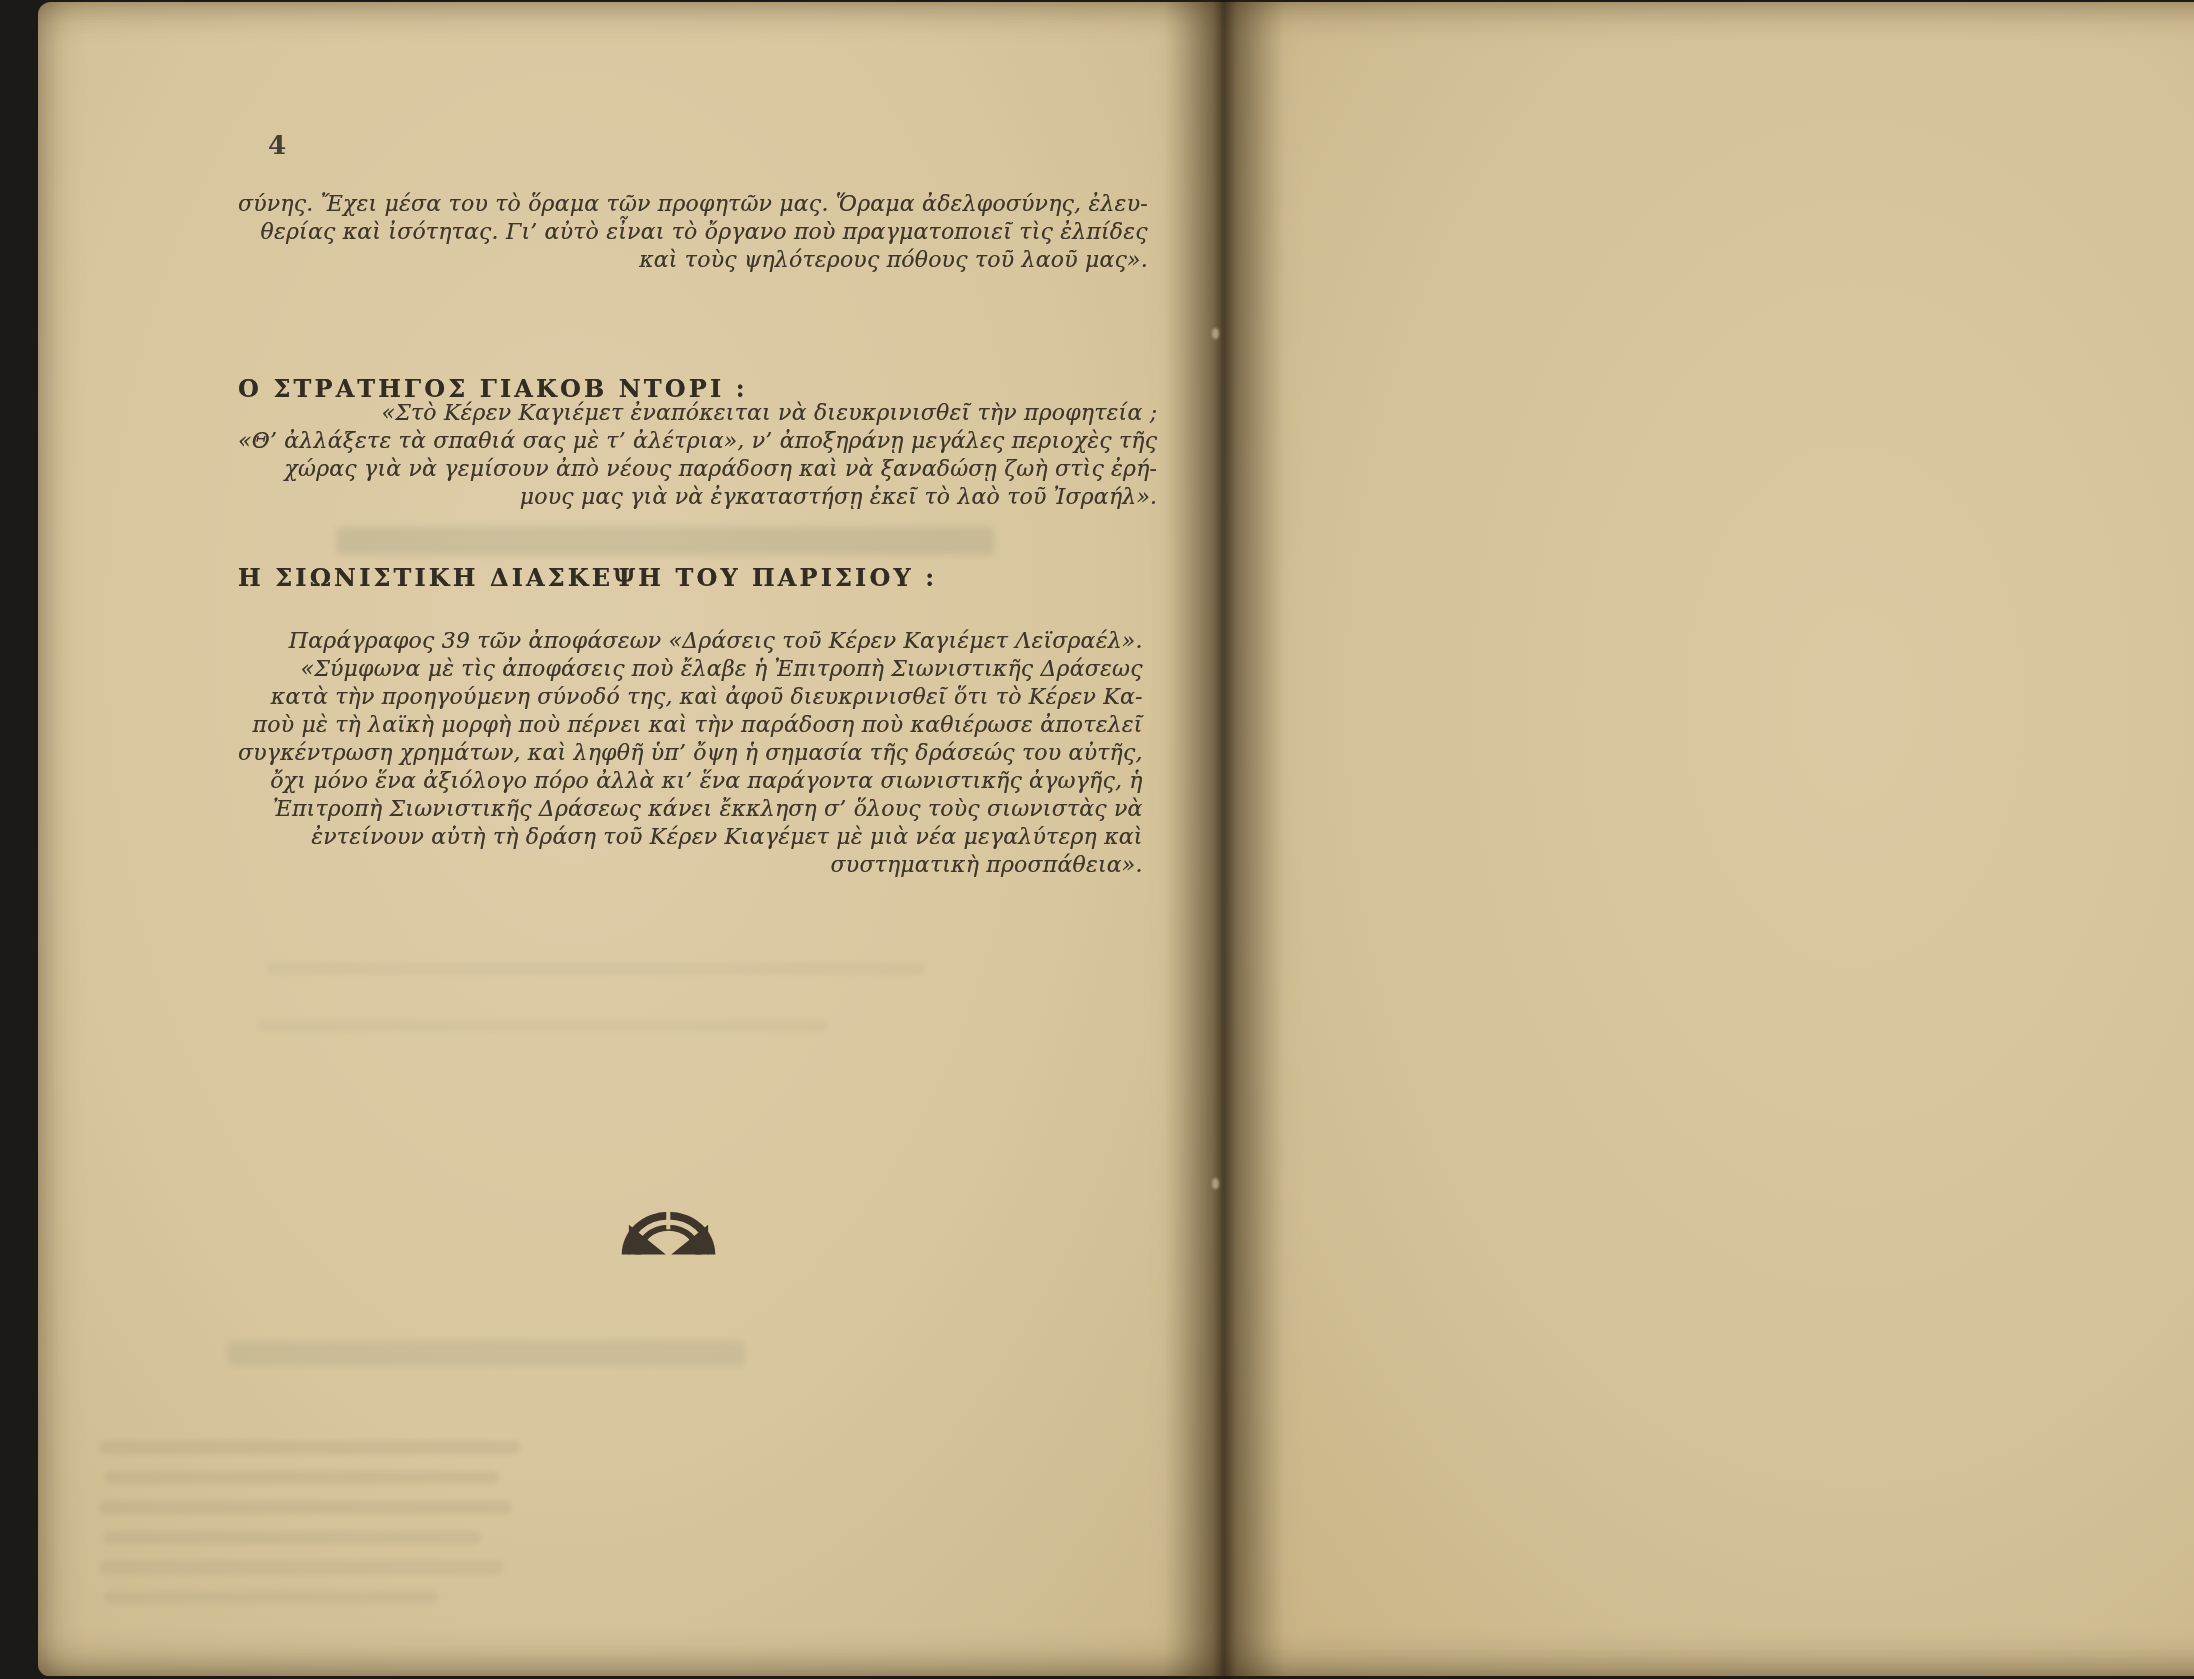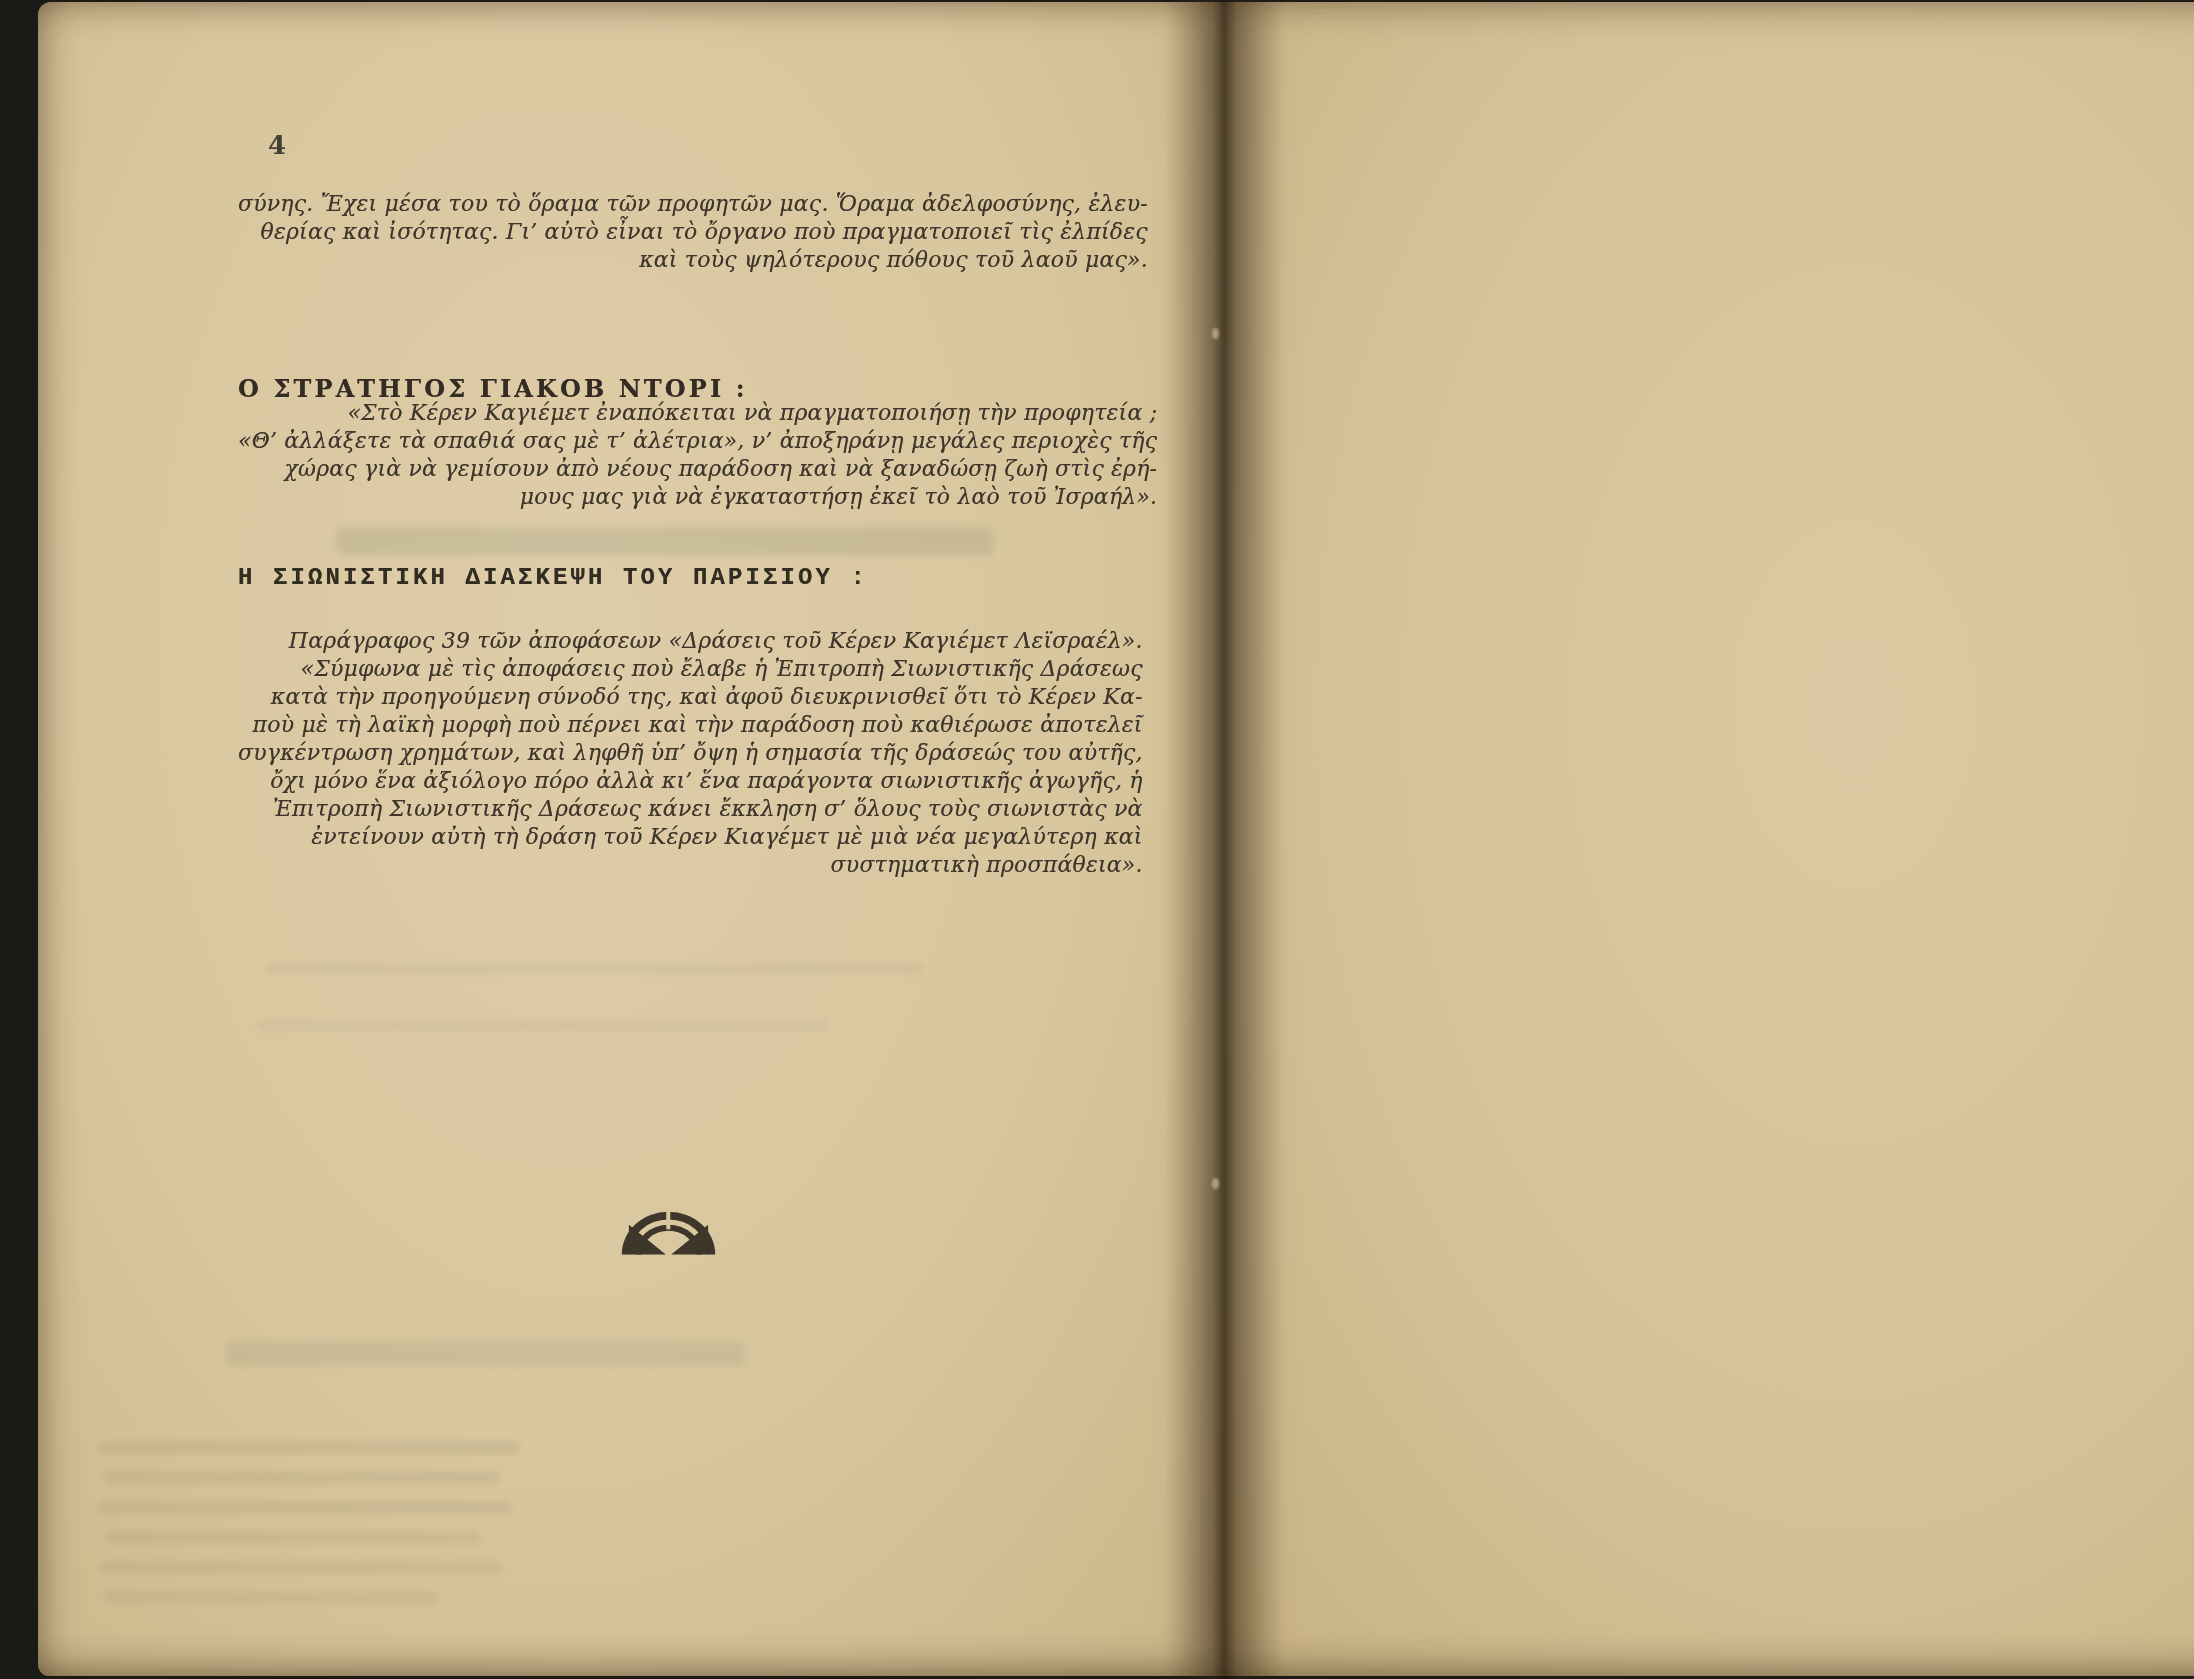--- a/index.html
+++ b/index.html
@@ -52,29 +52,29 @@
 
     <div class="lp-block" style="left:200px;top:188px;">
       <div class="ln">σύνης. Ἔχει μέσα του τὸ ὅραμα τῶν προφητῶν μας. Ὅραμα ἀδελφοσύνης, ἐλευ-</div>
       <div class="ln">θερίας καὶ ἰσότητας. Γι’ αὐτὸ εἶναι τὸ ὄργανο ποὺ πραγματοποιεῖ τὶς ἐλπίδες</div>
       <div class="ln">καὶ τοὺς ψηλότερους πόθους τοῦ λαοῦ μας».</div>
     </div>
 
     <div class="lp-head" style="left:200px;top:374px;">Ο ΣΤΡΑΤΗΓΟΣ ΓΙΑΚΟΒ ΝΤΟΡΙ :</div>
 
     <div class="lp-block" style="left:200px;top:397px;">
-      <div class="ln ind63">«Στὸ Κέρεν  Καγιέμετ ἐναπόκειται νὰ πραγματοποιήσῃ τὴν προφητεία ;</div>
+      <div class="ln ind63">«Στὸ Κέρεν  Καγιέμετ ἐναπόκειται νὰ διευκρινισθεῖ τὴν προφητεία ;</div>
       <div class="ln">«Θ’ ἀλλάξετε τὰ σπαθιά σας μὲ τ’ ἀλέτρια», ν’ ἀποξηράνῃ μεγάλες περιοχὲς τῆς</div>
       <div class="ln">χώρας γιὰ νὰ γεμίσουν ἀπὸ νέους παράδοση καὶ νὰ ξαναδώσῃ ζωὴ στὶς ἐρή-</div>
       <div class="ln">μους μας γιὰ νὰ ἐγκαταστήσῃ ἐκεῖ τὸ λαὸ τοῦ Ἰσραήλ».</div>
     </div>
 
     <div class="ghost g-green" style="left:298px;top:525px;width:658px;height:28px;"></div>
 
-    <div class="lp-head" style="left:200px;top:563px;font-family:Liberation Mono, monospace;">Η ΣΙΩΝΙΣΤΙΚΗ ΔΙΑΣΚΕΨΗ ΤΟΥ ΠΑΡΙΣΙΟΥ :</div>
+    <div class="lp-head" style="left:200px;top:563px;">Η ΣΙΩΝΙΣΤΙΚΗ ΔΙΑΣΚΕΨΗ ΤΟΥ ΠΑΡΙΣΙΟΥ :</div>
 
     <div class="lp-block" style="left:200px;top:625px;">
       <div class="ln ind63">Παράγραφος 39 τῶν ἀποφάσεων «Δράσεις τοῦ Κέρεν Καγιέμετ Λεϊσραέλ».</div>
       <div class="ln">«Σύμφωνα μὲ τὶς ἀποφάσεις ποὺ ἔλαβε ἡ Ἐπιτροπὴ Σιωνιστικῆς Δράσεως</div>
       <div class="ln">κατὰ τὴν προηγούμενη σύνοδό της, καὶ ἀφοῦ διευκρινισθεῖ ὅτι τὸ Κέρεν Κα-</div>
       <div class="ln">ποὺ μὲ τὴ λαϊκὴ μορφὴ ποὺ πέρνει καὶ τὴν παράδοση ποὺ καθιέρωσε ἀποτελεῖ</div>
       <div class="ln">συγκέντρωση χρημάτων, καὶ ληφθῆ ὑπ’ ὄψη ἡ σημασία τῆς δράσεώς του αὐτῆς,</div>
       <div class="ln">ὄχι μόνο ἕνα ἀξιόλογο πόρο ἀλλὰ κι’ ἕνα παράγοντα σιωνιστικῆς ἀγωγῆς, ἡ</div>
       <div class="ln">Ἐπιτροπὴ Σιωνιστικῆς Δράσεως κάνει ἔκκληση σ’ ὅλους τοὺς σιωνιστὰς νὰ</div>
       <div class="ln">ἐντείνουν αὐτὴ τὴ δράση τοῦ Κέρεν Κιαγέμετ μὲ μιὰ νέα μεγαλύτερη καὶ</div>

